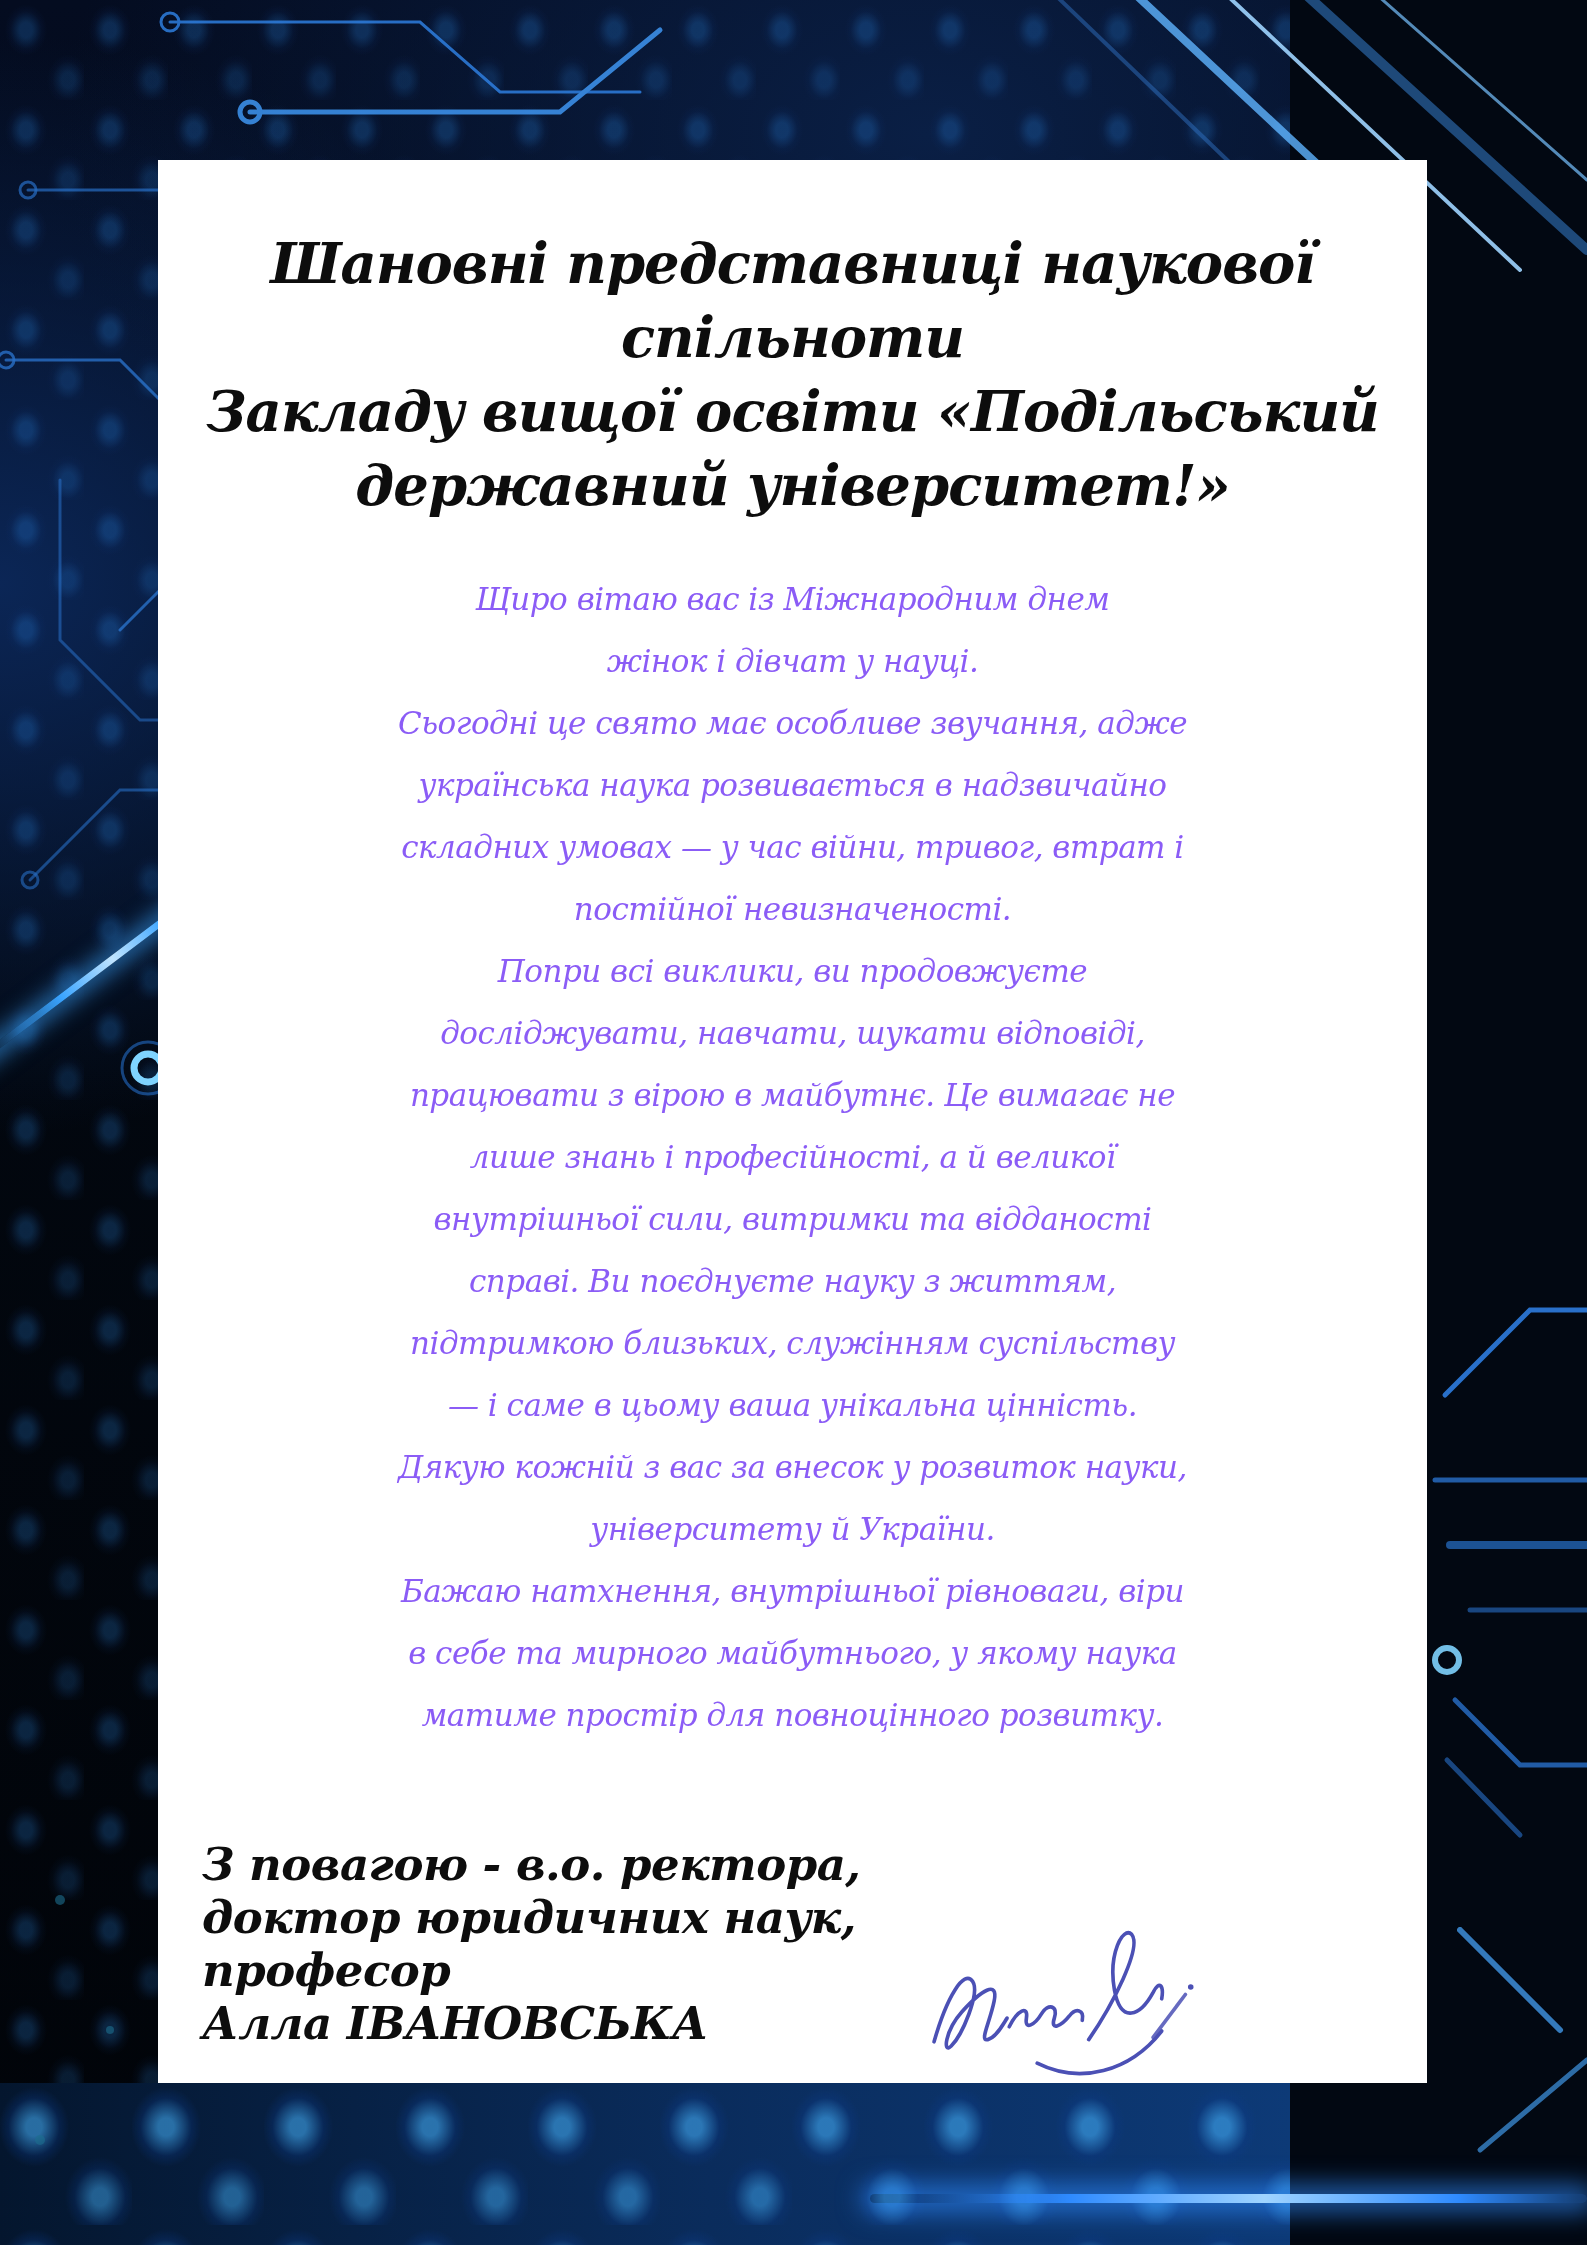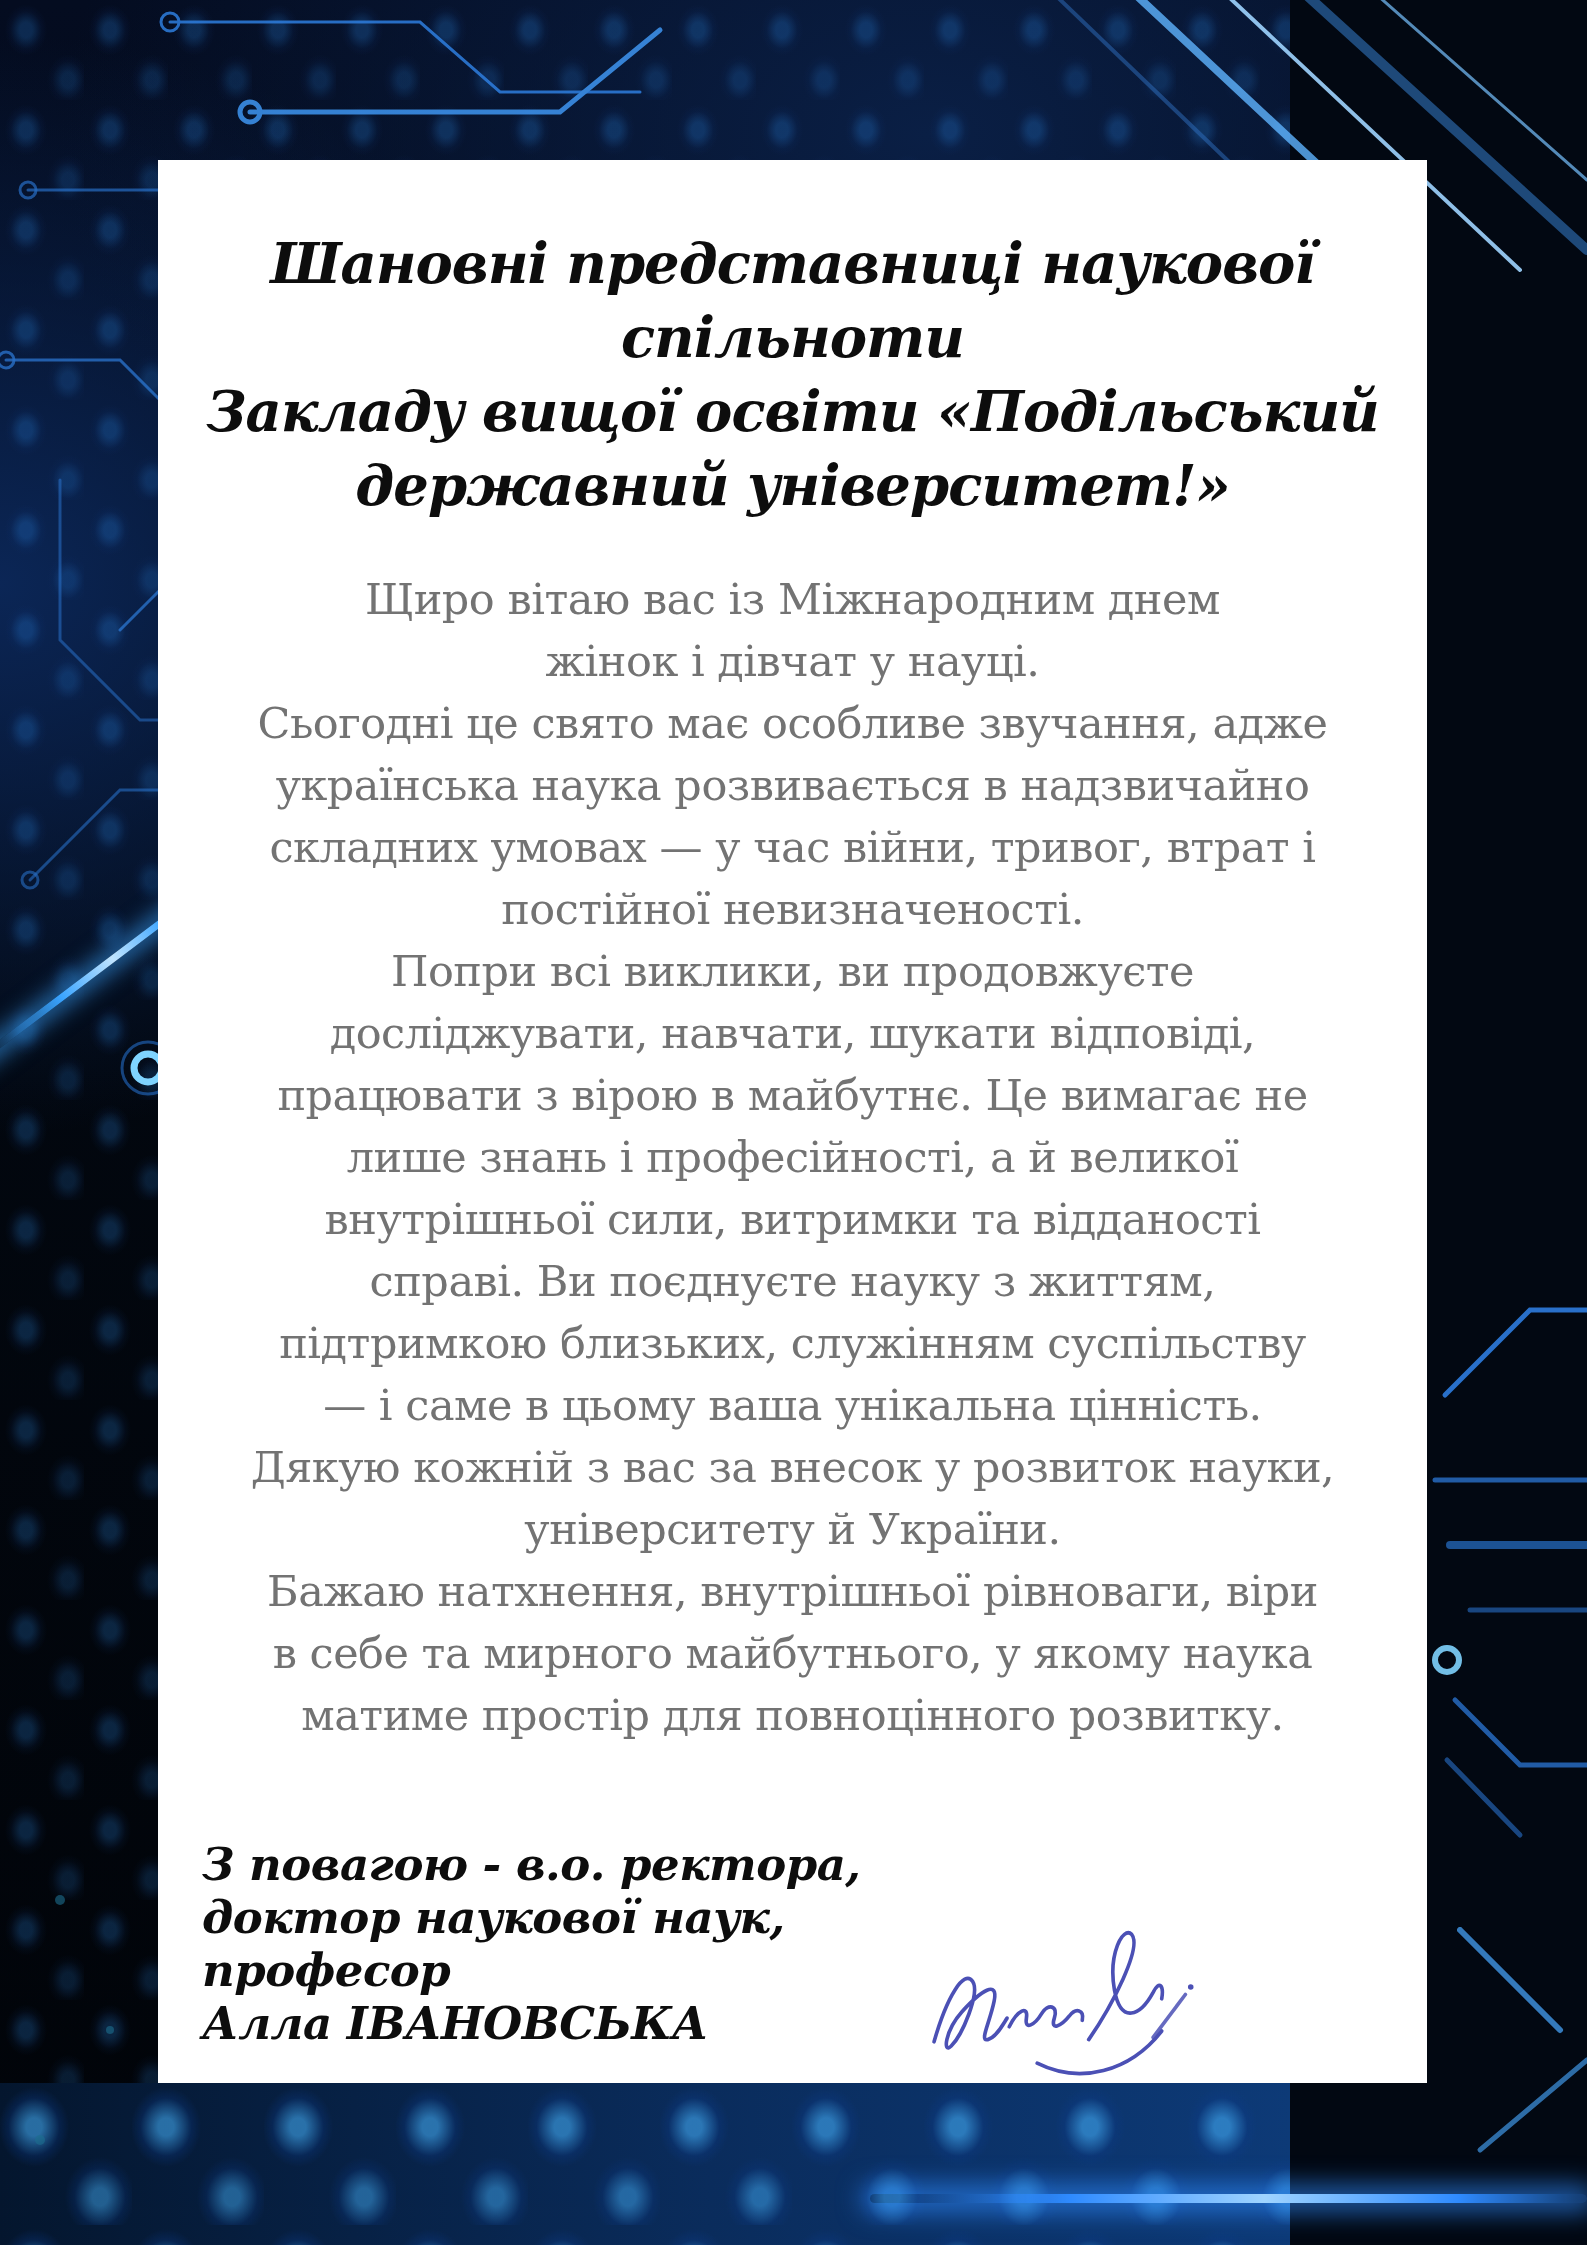--- a/index.html
+++ b/index.html
@@ -78,25 +78,26 @@
     font-weight: 700;
     font-size: 56px;
     line-height: 74px;
     letter-spacing: -1px;
     color: #0d0d0d;
   }
   .body-text {
     margin: 46px 0 0 0;
     text-align: center;
     white-space: pre-line;
+    font-style: italic;
     font-weight: 400;
-    font-size: 43px;
+    font-size: 31px;
     line-height: 62px;
     letter-spacing: -0.5px;
-    color: #737373;
+    color: #8b5cf6;
   }
   .closing-row {
     margin-top: 92px;
     padding-left: 24px;
     display: flex;
     align-items: flex-start;
   }
   .closing {
     white-space: pre-line;
     text-align: left;
@@ -202,21 +203,21 @@
 підтримкою близьких, служінням суспільству
 — і саме в цьому ваша унікальна цінність.
 Дякую кожній з вас за внесок у розвиток науки,
 університету й України.
 Бажаю натхнення, внутрішньої рівноваги, віри
 в себе та мирного майбутнього, у якому наука
 матиме простір для повноцінного розвитку.</div>
 
     <div class="closing-row">
       <div class="closing">З повагою - в.о. ректора,
-доктор наукової наук,
+доктор юридичних наук,
 професор
 Алла ІВАНОВСЬКА</div>
 
       <svg class="signature-svg" width="290" height="185" viewBox="0 0 270 172" fill="none" xmlns="http://www.w3.org/2000/svg">
         <g stroke-width="3.4" stroke-linecap="round" fill="none">
           <path d="M14,130 C26,88 42,62 50,74 C57,85 40,124 30,134 C22,142 24,120 40,102 C58,82 74,72 70,92 C66,112 56,130 64,128 C72,126 78,114 82,108" stroke="#4b50b5"></path>
           <path d="M84,116 C92,100 102,96 100,108 C98,120 108,114 114,104 C120,94 130,96 126,108 C122,120 132,116 140,106 C146,98 154,100 152,110" stroke="#4b50b5"></path>
           <path d="M158,128 C180,96 208,42 198,30 C190,22 176,48 182,82 C188,114 206,106 218,84 C224,72 228,78 226,90" stroke="#4b50b5"></path>
           <path d="M110,150 C150,170 196,158 226,120" stroke="#4b50b5"></path>
           <path opacity="0.85" d="M218,126 L248,86" stroke="#4b50b5"></path>

